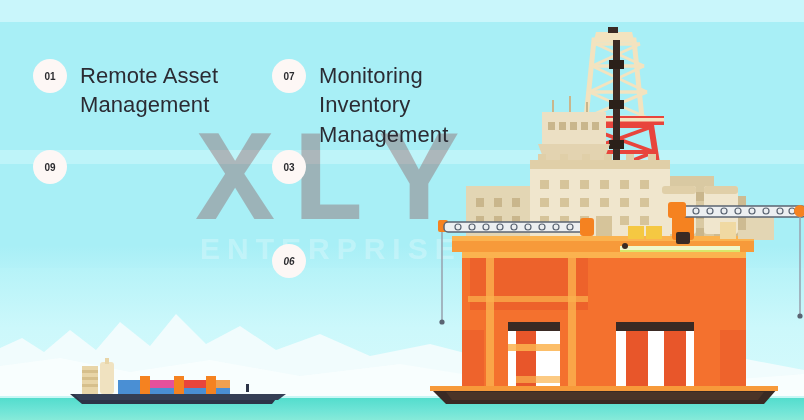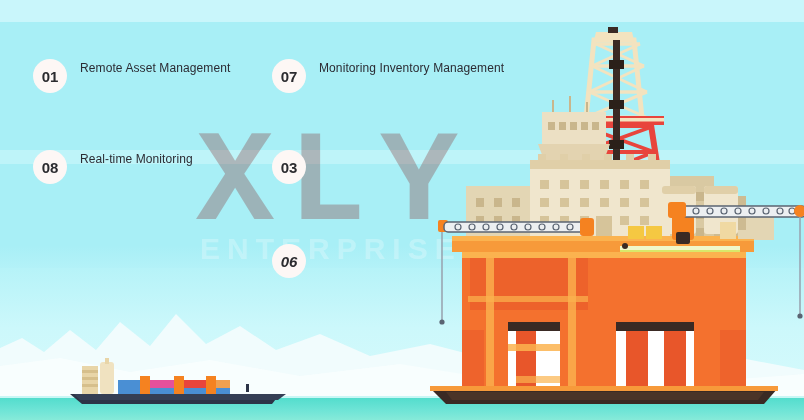--- a/index.html
+++ b/index.html
@@ -73,28 +73,28 @@
 
   
   .list {
     position:absolute; left:0; top:0; width:540px; height:420px;
   }
   .item { position:absolute; display:flex; align-items:flex-start; }
   .badge {
     width:34px; height:34px; border-radius:50%;
     background:#fdf7f5;
     display:flex; align-items:center; justify-content:center;
-    font-size:15px; font-weight:700; color:#2b2b2f;
+    font-size:10px; font-weight:700; color:#2b2b2f;
     flex:0 0 34px;
     font-family:"Liberation Sans", sans-serif;
     box-shadow:0 0 0 0 rgba(0,0,0,0);
   }
   .label {
     margin-left:13px;
-    font-size:12px; font-weight:500; line-height:1.33;
+    font-size:22px; font-weight:500; line-height:1.33;
     color:#2b2b33;
     max-width:200px;
     font-family:"Liberation Sans", sans-serif;
     letter-spacing:.1px;
     padding-top:2px;
   }
 
   .i1 { left:33px; top:59px; }
   .i2 { left:33px; top:150px; }
   .i3 { left:33px; top:244px; }
@@ -365,22 +365,21 @@
   </svg>
 
   <div class="list">
 
     <div class="item i1">
       <div class="badge">01</div>
       <div class="label">Remote Asset Management</div>
     </div>
 
     <div class="item i2">
-      <div class="badge">08</div>
-      <div class="label">Real-time Monitoring</div>
+      <div class="badge">09</div>
     </div>
 
 
     <div class="item i4">
       <div class="badge">07</div>
       <div class="label">Monitoring Inventory Management</div>
     </div>
 
     <div class="item i5">
       <div class="badge">03</div>

